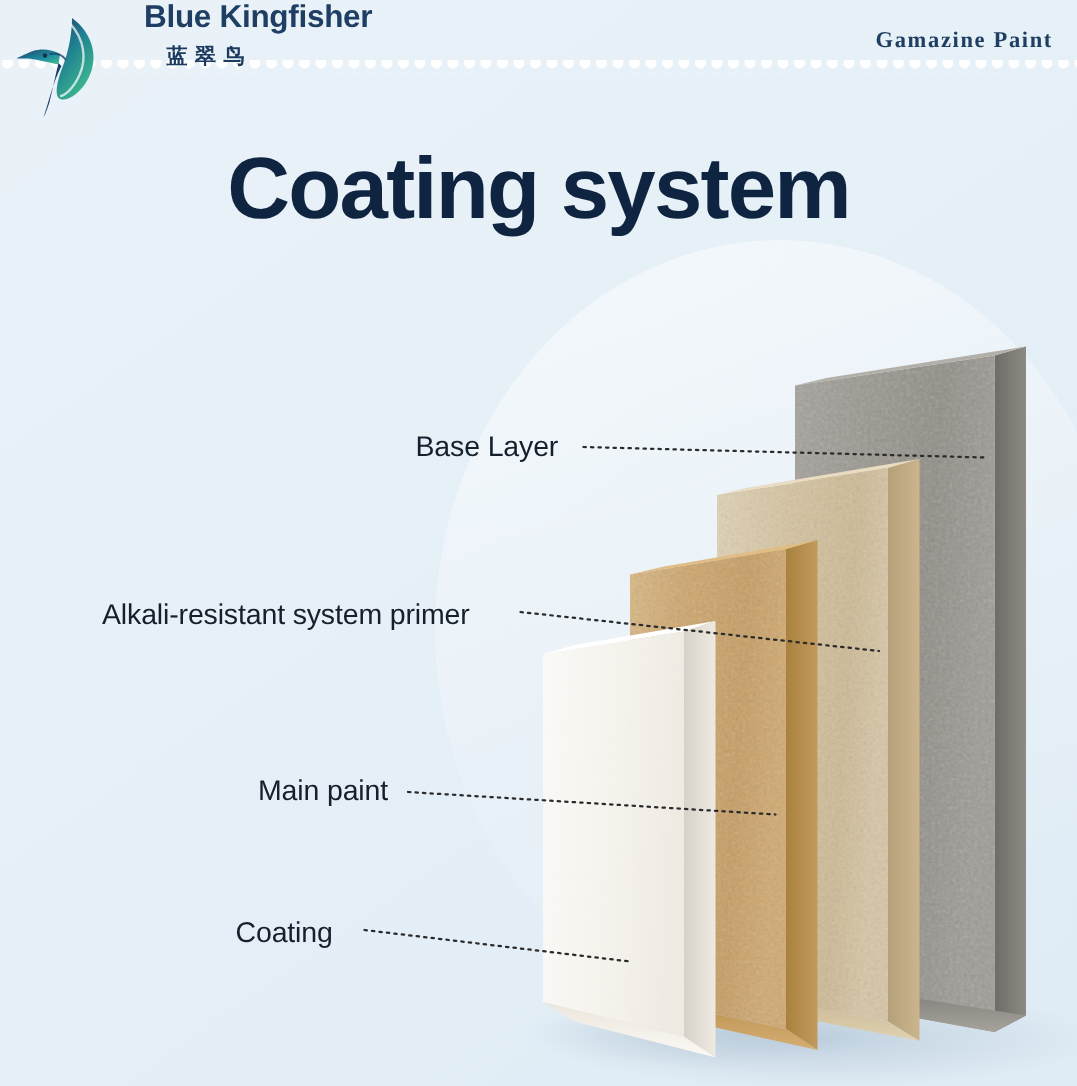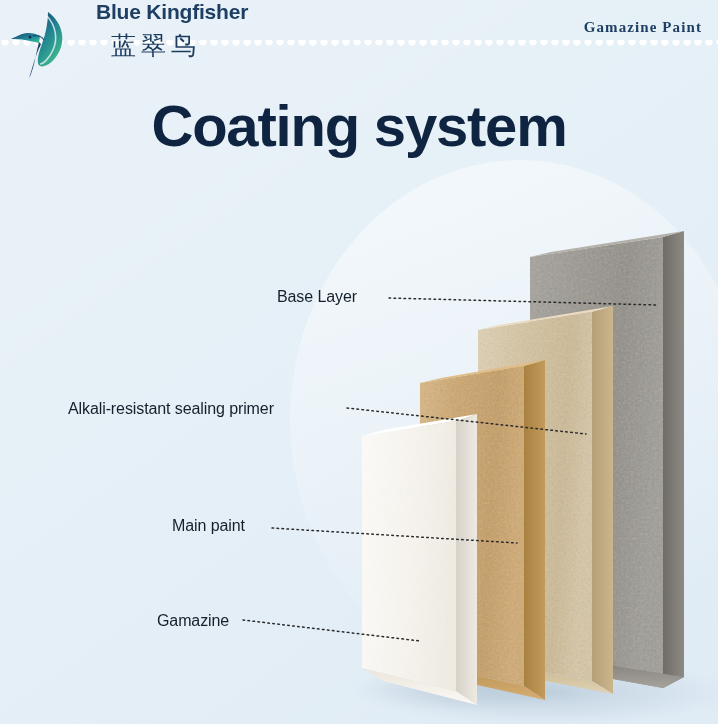--- a/index.html
+++ b/index.html
@@ -40,22 +40,22 @@
   #brand-en {
     font-size: 21px;
     font-weight: bold;
     color: #1e3f63;
     letter-spacing: -0.2px;
     line-height: 1;
   }
   #brand-cn {
     margin-top: 7px;
     margin-left: 15px;
-    font-size: 25px;
-    font-weight: normal;
+    font-size: 14px;
+    font-weight: bold;
     color: #1b3a5e;
     letter-spacing: 5px;
     font-family: "DejaVu Sans", sans-serif;
   }
   #product-tag {
     position: absolute;
     right: 16px; top: 19px;
     font-family: "Liberation Serif", serif;
     font-size: 15px;
     font-weight: bold;
@@ -90,21 +90,21 @@
     position: absolute;
     left: 0; top: 0;
     width: 718px; height: 724px;
     z-index: 10;
   }
   #panels svg { display: block; }
 
   
   .label {
     position: absolute;
-    font-size: 16px;
+    font-size: 19px;
     font-weight: normal;
     color: #15202c;
     white-space: nowrap;
     z-index: 25;
     letter-spacing: -0.1px;
   }
   #label-base     { left: 277px; top: 288px; }
   #label-primer   { left: 68px;  top: 400px; }
   #label-main     { left: 152px; top: 517px; margin-left: 20px; }
   #label-topcoat  { left: 157px; top: 612px; }
@@ -269,23 +269,23 @@
   </div>
 
   <svg id="leaders" width="718" height="724" viewBox="0 0 718 724" xmlns="http://www.w3.org/2000/svg">
     <line x1="389" y1="298" x2="656" y2="305" stroke="#2b2b2b" stroke-width="1.5" stroke-dasharray="1.6 3.4" stroke-linecap="round"></line>
     <line x1="347" y1="408" x2="586" y2="434" stroke="#2b2b2b" stroke-width="1.5" stroke-dasharray="1.6 3.4" stroke-linecap="round"></line>
     <line x1="272" y1="528" x2="517" y2="543" stroke="#2b2b2b" stroke-width="1.5" stroke-dasharray="1.6 3.4" stroke-linecap="round"></line>
     <line x1="243" y1="620" x2="420" y2="641" stroke="#2b2b2b" stroke-width="1.5" stroke-dasharray="1.6 3.4" stroke-linecap="round"></line>
   </svg>
 
   <div class="label" id="label-base">Base Layer</div>
-  <div class="label" id="label-primer">Alkali-resistant sealing primer</div>
+  <div class="label" id="label-primer">Alkali-resistant system primer</div>
   <div class="label" id="label-main">Main paint</div>
-  <div class="label" id="label-topcoat">Gamazine</div>
+  <div class="label" id="label-topcoat">Coating</div>
 
   <div id="page-title">Coating system</div>
 
   <div id="header">
 
     <div id="header-dots"></div>
 
     <div id="logo-mark">
       <svg width="72" height="74" viewBox="0 0 72 74" xmlns="http://www.w3.org/2000/svg">
         <defs>

